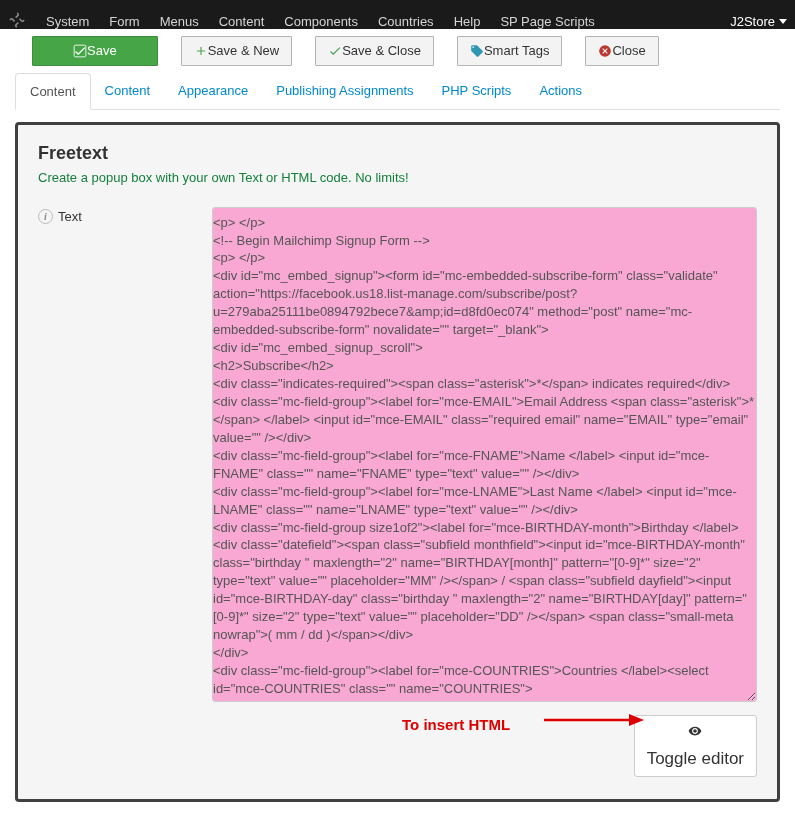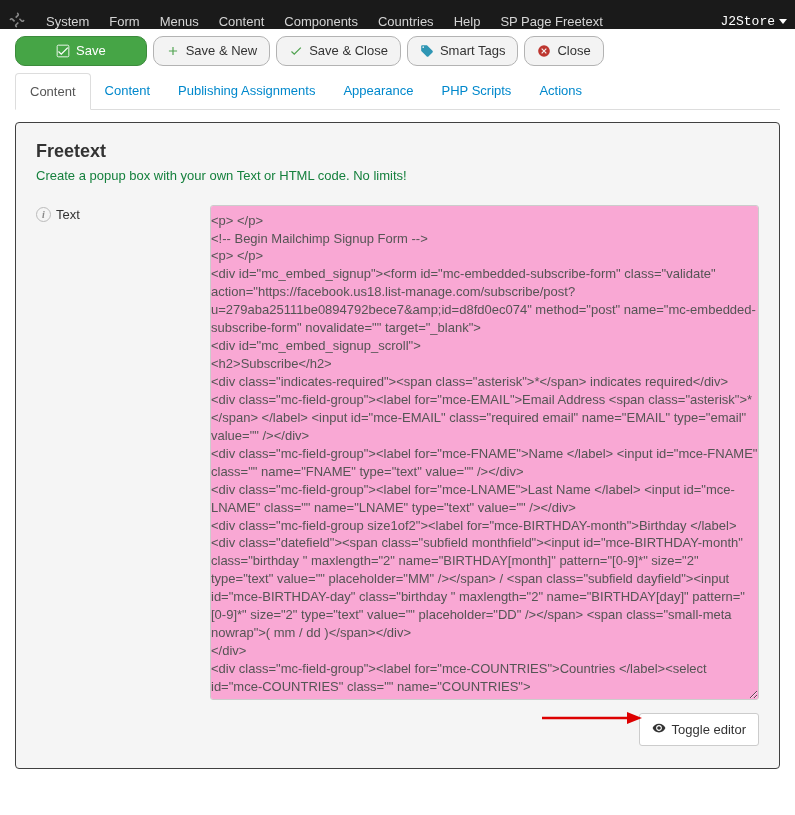--- a/index.html
+++ b/index.html
@@ -1,53 +1,53 @@
 <!DOCTYPE html>
 <html><head>
   <meta charset="utf-8">
   <style>
     * { margin: 0; padding: 0; box-sizing: border-box; }
     body { font-family: -apple-system, "Helvetica Neue", Arial, sans-serif; font-size: 13px; color: #333; background: #fff; width: 795px; }
     
     .topbar { background: #1a1a1a; color: #ccc; display: flex; align-items: flex-end; height: 29px; padding: 0 8px; }
     .topbar .joomla-icon { width: 18px; height: 18px; margin-right: 10px; }
     .topbar .menu-item { padding: 0 10px; color: #d4d4d4; cursor: pointer; font-size: 13px; }
-    .topbar-right { margin-left: auto; display: flex; align-items: center; color: #fff; font-size: 13px; cursor: pointer; font-family: Liberation Mono, monospace; }
+    .topbar-right { margin-left: auto; display: flex; align-items: center; color: #fff; font-size: 13px; cursor: pointer; }
     .caret { width: 0; height: 0; border-left: 4px solid transparent; border-right: 4px solid transparent; border-top: 5px solid #fff; margin-left: 4px; }
     
     .toolbar { padding: 7px 15px; display: flex; gap: 6px; }
-    .btn { display: inline-flex; align-items: center; gap: 6px; border: 1px solid #b3b3b3; background: #f3f3f3; color: #333; padding: 6px 12px; border-radius: 10px; cursor: pointer; font-size: 13px; line-height: 1.2; }
+    .btn { display: inline-flex; align-items: center; border: 1px solid #b3b3b3; background: #f3f3f3; color: #333; padding: 6px 12px; border-radius: 1px; cursor: pointer; font-size: 13px; line-height: 1.2; margin-left: 17px; }
     .btn-save { background: #46a546; border: 1px solid #3d8b3d; color: #fff; padding: 6px 40px; }
     .btn-icon { width: 14px; height: 14px; display: inline-flex; align-items: center; justify-content: center; }
     .icon-green svg { fill: #51a351; }
     .icon-blue svg { fill: #2f96b4; }
     .icon-red svg { fill: #bd362f; }
     .icon-white svg { fill: #fff; }
     
     .tabs-wrap { padding: 0 15px; }
     .tabs { display: flex; border-bottom: 1px solid #ddd; list-style: none; }
     .tab { padding: 10px 14px; color: #08c; cursor: pointer; font-size: 13px; }
     .tab.active { color: #555; border: 1px solid #ddd; border-bottom: 1px solid #fff; border-radius: 4px 4px 0 0; margin-bottom: -1px; background: #fff; }
     
     .content-area { padding: 12px 15px 20px; }
-    .panel { background: #f5f5f5; border: 1px solid #404040; border-radius: 4px; padding: 18px 20px 22px; }
+    .panel { background: #f5f5f5; border: 3px solid #404040; border-radius: 4px; padding: 18px 20px 22px; }
     .panel-title { font-size: 18px; font-weight: 700; color: #333; margin-bottom: 6px; }
     .panel-desc { color: #15803d; font-size: 13px; margin-bottom: 22px; }
     
     .field-row { display: flex; gap: 14px; }
     .field-label { width: 160px; display: flex; align-items: flex-start; gap: 5px; color: #333; font-size: 13px; padding-top: 2px; }
     .info-icon { width: 15px; height: 15px; border: 1px solid #bbb; border-radius: 50%; display: inline-flex; align-items: center; justify-content: center; font-size: 10px; font-style: italic; color: #888; font-family: Georgia, serif; font-weight: bold; }
     
     .editor-wrap { flex: 1; }
     textarea.code-editor { width: 100%; height: 495px; border: 1px solid #ccc; border-radius: 3px; padding: 6px 0; font-family: -apple-system, Arial, sans-serif; font-size: 13px; line-height: 1.38; color: #555; resize: both; background: #f9a8d4; }
     
     .editor-footer { display: flex; align-items: center; margin-top: 10px; position: relative; }
     .callout { color: #dd0000; font-weight: 700; font-size: 15px; position: absolute; left: 190px; top: -2px; line-height: 1.6; }
     .arrow-svg { position: absolute; left: 332px; top: -5px; }
-    .btn-toggle { margin-left: auto; display: flex; align-items: center; gap: 6px; border: 1px solid #ccc; background: #fff; color: #333; padding: 7px 12px; border-radius: 3px; cursor: pointer; font-size: 13px; }
+    .btn-toggle { margin-left: auto; display: flex; align-items: center; gap: 6px; border: 1px solid #ccc; background: #fff; color: #333; padding: 7px 12px; border-radius: 3px; cursor: pointer; font-size: 17px; flex-direction: column; }
     .eye-icon svg { fill: #333; width: 14px; height: 14px; }
   </style>
 </head>
 <body>
 
 <div class="topbar">
   <span class="joomla-icon">
     <svg viewBox="0 0 24 24">
         <g fill="#888">
           <path d="M12 2c1 0 2 .5 2.5 1.5.5 1 .3 2.2-.5 3l-3 3-1.5-1.5 3-3c.2-.2.2-.5 0-.7-.2-.2-.5-.2-.7 0L12 2z"></path>
@@ -57,21 +57,21 @@
         </g>
       </svg>
   </span>
   <span class="menu-item">System</span>
   <span class="menu-item">Form</span>
   <span class="menu-item">Menus</span>
   <span class="menu-item">Content</span>
   <span class="menu-item">Components</span>
   <span class="menu-item">Countries</span>
   <span class="menu-item">Help</span>
-  <span class="menu-item">SP Page Freetext</span>
+  <span class="menu-item">SP Page Scripts</span>
   <div class="topbar-right">
     <span>J2Store</span>
     <span class="caret"></span>
   </div>
 </div>
 
 <div class="toolbar">
   <button class="btn btn-save">
     <span class="btn-icon icon-white">
       <svg viewBox="0 0 24 24">
@@ -113,22 +113,22 @@
         </svg>
     </span>
     <span>Close</span>
   </button>
 </div>
 
 <div class="tabs-wrap">
   <ul class="tabs">
     <li class="tab active">Content</li>
     <li class="tab">Content</li>
+    <li class="tab">Appearance</li>
     <li class="tab">Publishing Assignments</li>
-    <li class="tab">Appearance</li>
     <li class="tab">PHP Scripts</li>
     <li class="tab">Actions</li>
   </ul>
 </div>
 
 <div class="content-area">
   <div class="panel">
     <h3 class="panel-title">Freetext</h3>
     <p class="panel-desc">Create a popup box with your own Text or HTML code. No limits!</p>
 
@@ -148,20 +148,21 @@
 &lt;div class="mc-field-group"&gt;&lt;label for="mce-EMAIL"&gt;Email Address &lt;span class="asterisk"&gt;*&lt;/span&gt; &lt;/label&gt; &lt;input id="mce-EMAIL" class="required email" name="EMAIL" type="email" value="" /&gt;&lt;/div&gt;
 &lt;div class="mc-field-group"&gt;&lt;label for="mce-FNAME"&gt;Name &lt;/label&gt; &lt;input id="mce-FNAME" class="" name="FNAME" type="text" value="" /&gt;&lt;/div&gt;
 &lt;div class="mc-field-group"&gt;&lt;label for="mce-LNAME"&gt;Last Name &lt;/label&gt; &lt;input id="mce-LNAME" class="" name="LNAME" type="text" value="" /&gt;&lt;/div&gt;
 &lt;div class="mc-field-group size1of2"&gt;&lt;label for="mce-BIRTHDAY-month"&gt;Birthday &lt;/label&gt;
 &lt;div class="datefield"&gt;&lt;span class="subfield monthfield"&gt;&lt;input id="mce-BIRTHDAY-month" class="birthday " maxlength="2" name="BIRTHDAY[month]" pattern="[0-9]*" size="2" type="text" value="" placeholder="MM" /&gt;&lt;/span&gt; / &lt;span class="subfield dayfield"&gt;&lt;input id="mce-BIRTHDAY-day" class="birthday " maxlength="2" name="BIRTHDAY[day]" pattern="[0-9]*" size="2" type="text" value="" placeholder="DD" /&gt;&lt;/span&gt; &lt;span class="small-meta nowrap"&gt;( mm / dd )&lt;/span&gt;&lt;/div&gt;
 &lt;/div&gt;
 &lt;div class="mc-field-group"&gt;&lt;label for="mce-COUNTRIES"&gt;Countries &lt;/label&gt;&lt;select id="mce-COUNTRIES" class="" name="COUNTRIES"&gt;</textarea>
         
         <div class="editor-footer">
           <div class="callout">
+            <div>To insert HTML</div>
           </div>
           <svg class="arrow-svg" width="100" height="20" viewBox="0 0 100 20">
             <line x1="0" y1="10" x2="85" y2="10" stroke="#dd0000" stroke-width="2.5"></line>
             <polygon points="85,4 100,10 85,16" fill="#dd0000"></polygon>
           </svg>
           <button class="btn-toggle">
             <span class="eye-icon">
               <svg viewBox="0 0 24 24">
                   <path d="M12 4.5C7 4.5 2.73 7.61 1 12c1.73 4.39 6 7.5 11 7.5s9.27-3.11 11-7.5c-1.73-4.39-6-7.5-11-7.5zM12 17c-2.76 0-5-2.24-5-5s2.24-5 5-5 5 2.24 5 5-2.24 5-5 5zm0-8c-1.66 0-3 1.34-3 3s1.34 3 3 3 3-1.34 3-3-1.34-3-3-3z"></path>
                 </svg>

